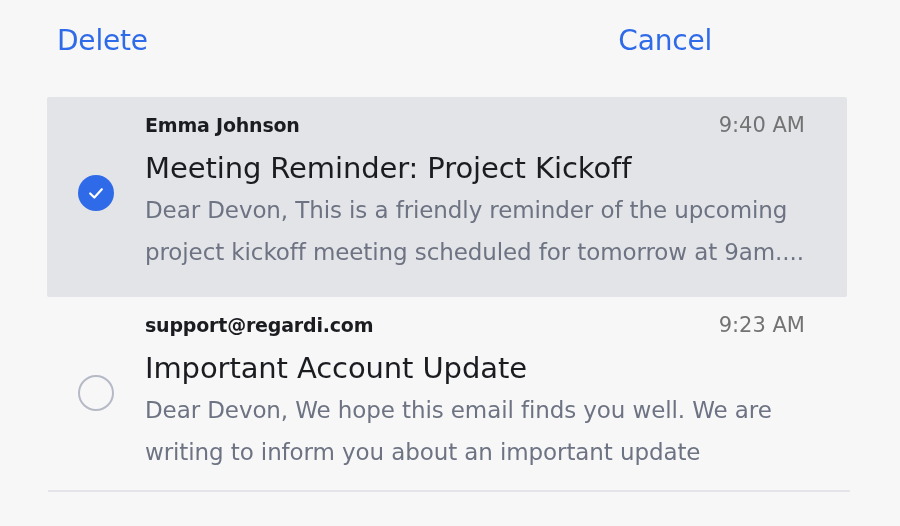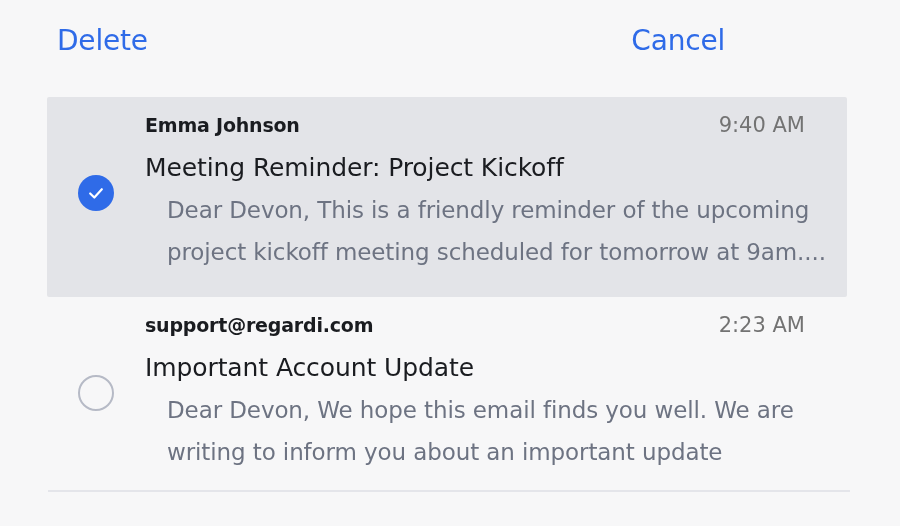--- a/index.html
+++ b/index.html
@@ -39,21 +39,21 @@
     background: none;
     border: none;
     padding: 0;
     margin: 0;
     cursor: pointer;
     font-family: "DejaVu Sans", "Liberation Sans", sans-serif;
     letter-spacing: -0.2px;
     white-space: nowrap;
   }
   .action-btn.left  { left: 57px; }
-  .action-btn.right { right: 51px; margin-left: 24px; }
+  .action-btn.right { right: 64px; margin-left: 24px; }
 
   
   .list {
     position: absolute;
     left: 0;
     top: 82px;
     width: 900px;
   }
 
   .row {
@@ -136,39 +136,38 @@
     right: 30px;
     top: 3px;
     font-size: 21px;
     line-height: 32px;
     font-weight: 400;
     color: #737373;
     white-space: nowrap;
   }
   .subject {
     margin-top: 5px;
-    font-size: 25px;
+    font-size: 29px;
     line-height: 34px;
     font-weight: 400;
     color: #1a1c20;
     letter-spacing: -0.1px;
     white-space: nowrap;
     overflow: hidden;
   }
   .preview {
     margin-top: 4px;
     font-size: 23px;
     line-height: 42px;
     font-weight: 400;
     color: #6d7382;
     letter-spacing: -0.1px;
     width: 660px;
     max-height: 84px;
     overflow: hidden;
-    margin-left: 22px;
   }
 
   .divider {
     position: absolute;
     left: 48px;
     width: 802px;
     height: 2px;
     background: #e4e5ea;
   }
 </style>
@@ -202,21 +201,21 @@
         </div>
       </div>
     </div>
 
     <div class="row">
       <div class="row-inner">
         <div class="indicator unchecked"></div>
         <div class="content">
           <div class="line-top">
             <div class="sender">support@regardi.com</div>
-            <div class="time">2:23 AM</div>
+            <div class="time">9:23 AM</div>
           </div>
           <div class="subject">Important Account Update</div>
           <div class="preview">Dear Devon, We hope this email finds you well. We are writing to inform you about an important update regardi...</div>
         </div>
       </div>
       <div class="divider" style="top:208px;"></div>
     </div>
 
   </div>
 </div>

